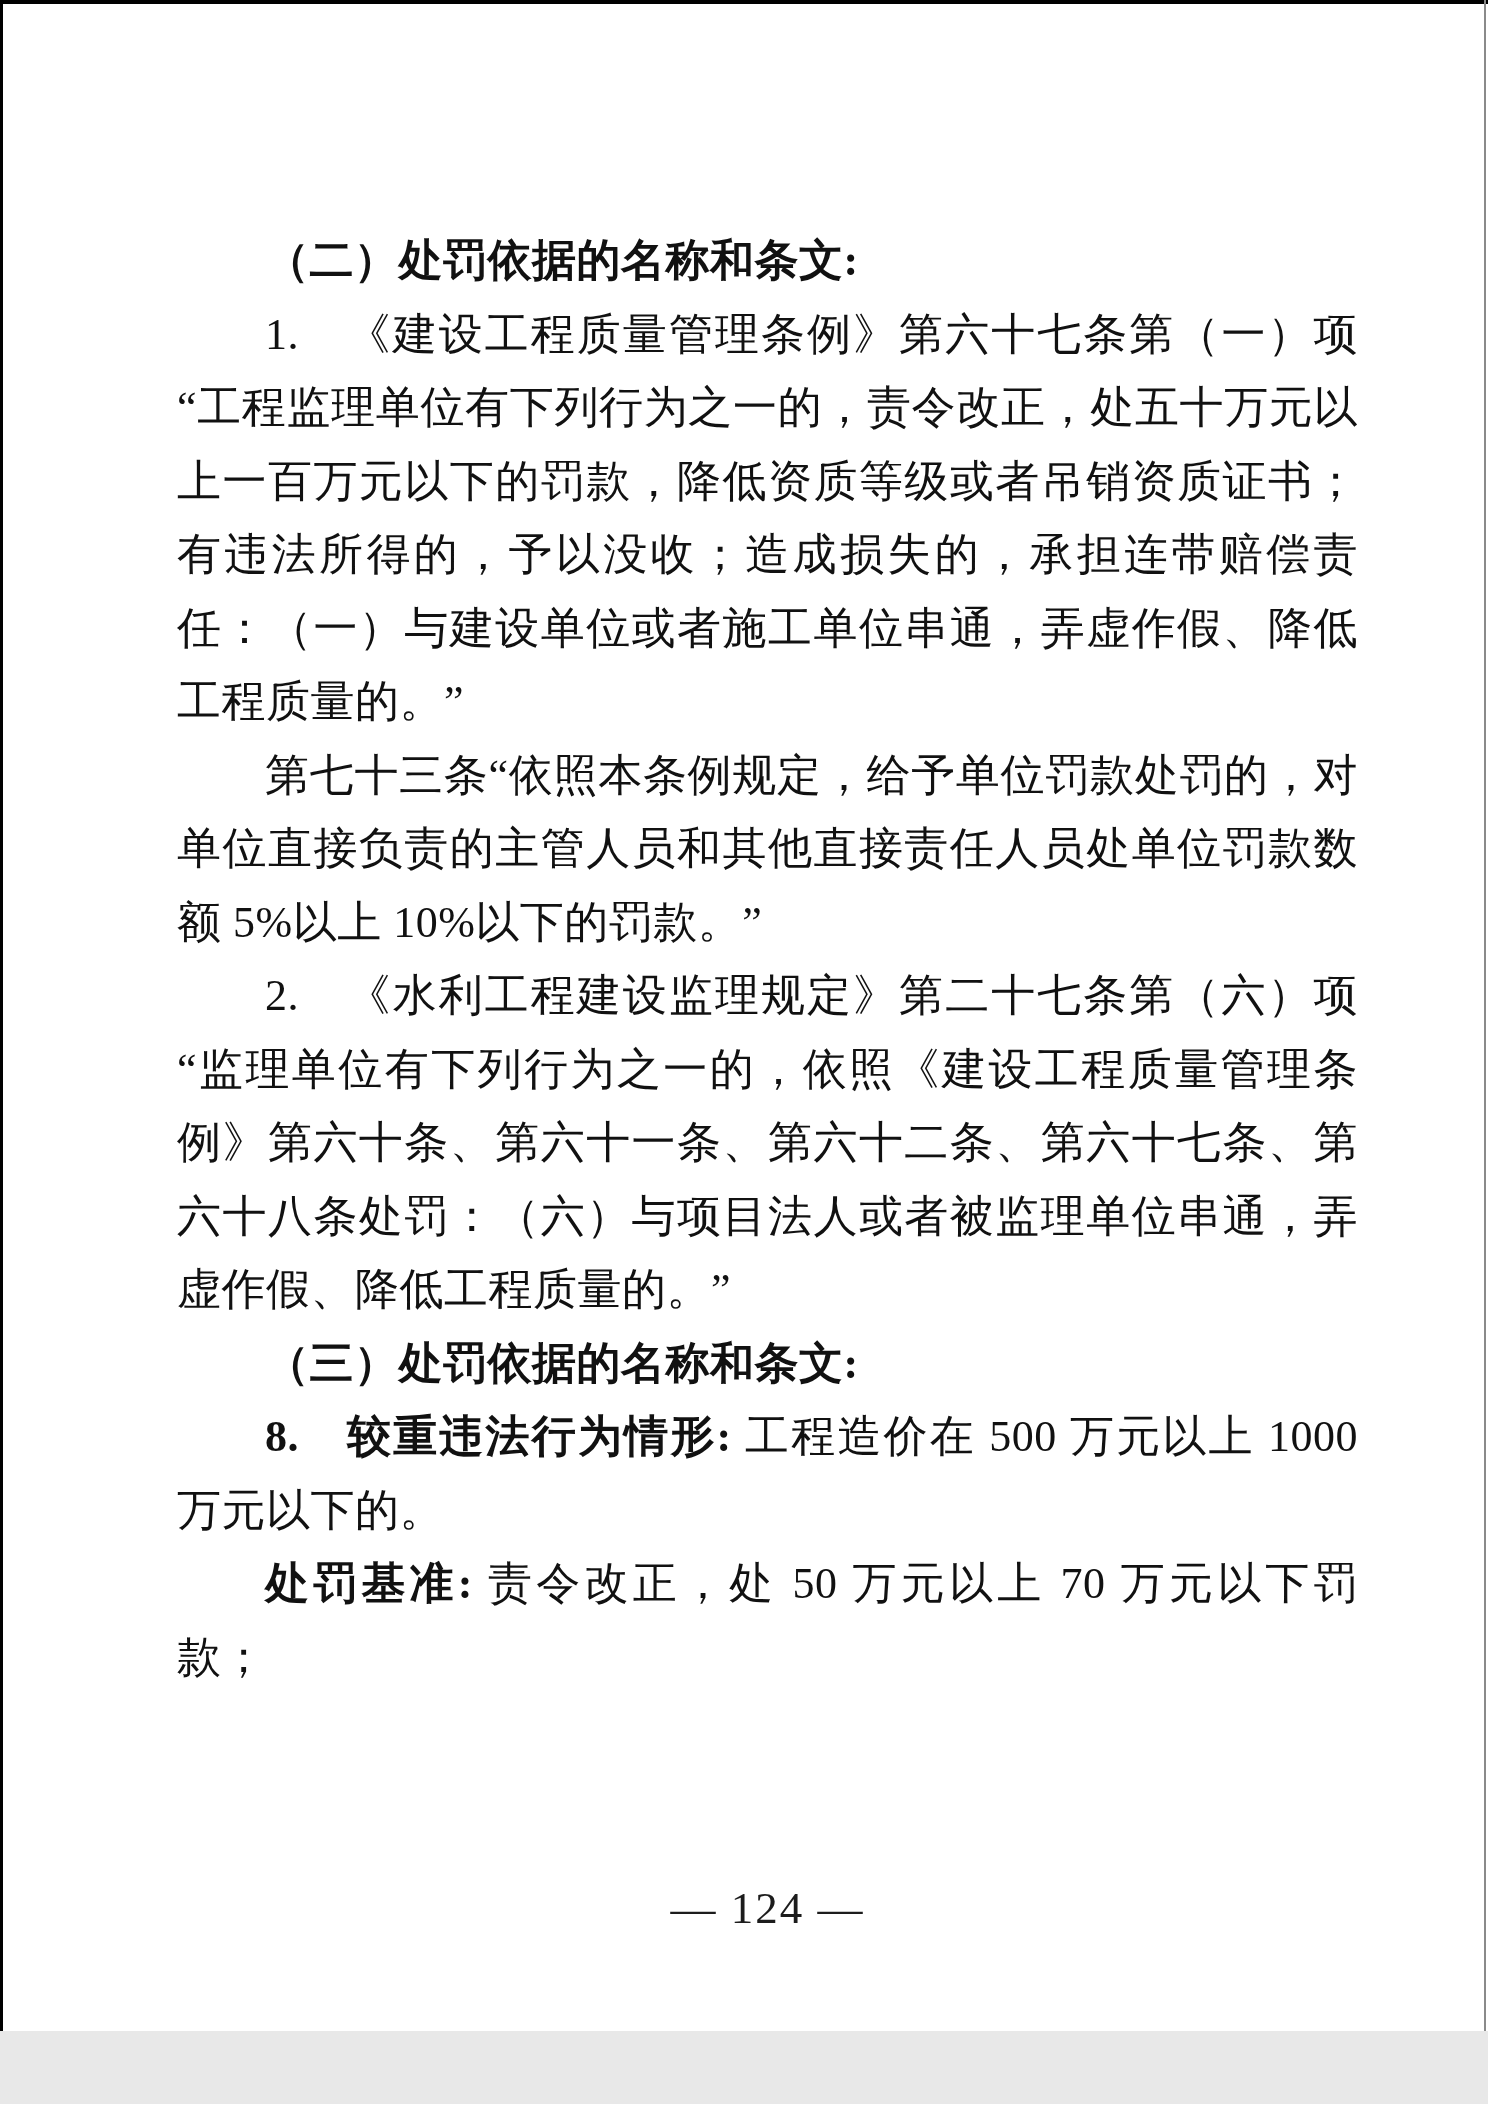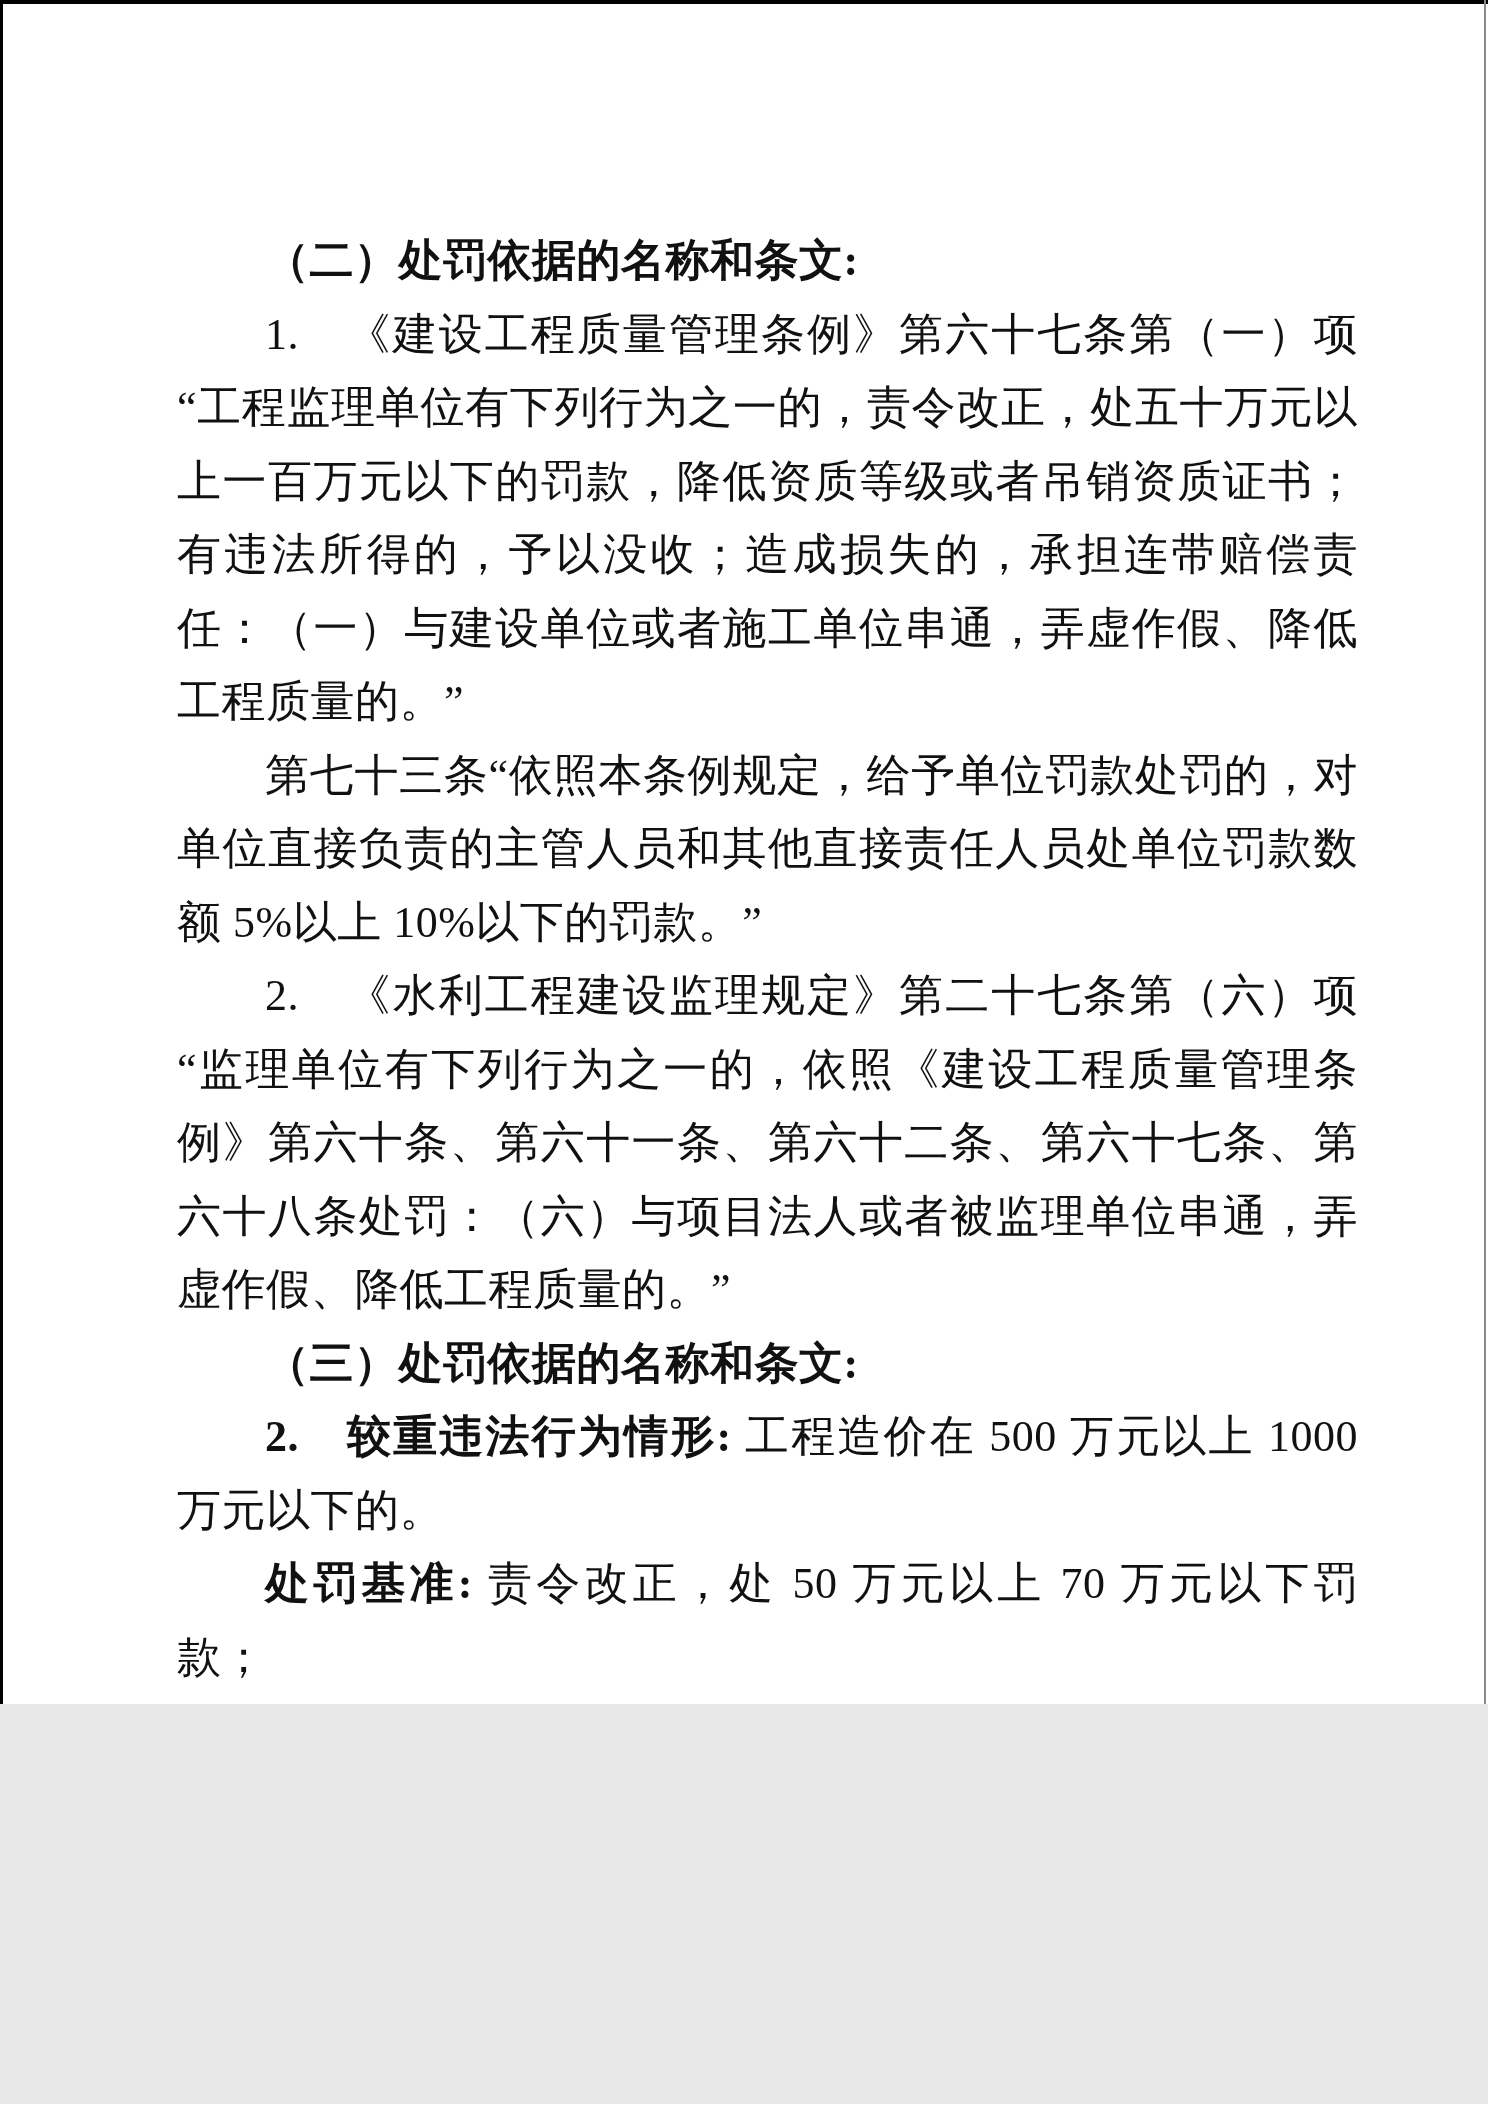--- a/index.html
+++ b/index.html
@@ -3,21 +3,21 @@
 <meta charset="utf-8">
 <style>
   html, body {
     margin: 0;
     padding: 0;
     background: #e8e8e8;
   }
   .page {
     position: relative;
     width: 1488px;
-    height: 1704px;
+    height: 2031px;
     background: #ffffff;
     overflow: hidden;
     font-family: "Liberation Serif", "DejaVu Serif", serif;
     color: #111111;
   }
   
   .edge-top {
     position: absolute; left: 0; top: 0;
     width: 1488px; height: 4px; background: #000;
   }
@@ -75,21 +75,21 @@
     <p class="para">
       <span>第七十三条“依照本条例规定，给予单位罚款处罚的，对单位直接负责的主管人员和其他直接责任人员处单位罚款数额 5%以上 10%以下的罚款。”</span>
     </p>
     <p class="para">
       <span>2.　《水利工程建设监理规定》第二十七条第（六）项“监理单位有下列行为之一的，依照《建设工程质量管理条例》第六十条、第六十一条、第六十二条、第六十七条、第六十八条处罚：（六）与项目法人或者被监理单位串通，弄虚作假、降低工程质量的。”</span>
     </p>
     <p class="para bold">
       <span>（三）处罚依据的名称和条文:</span>
     </p>
     <p class="para">
-      <span class="lead">2.　较重违法行为情形:</span><span> 工程造价在 500 万元以上 1000 万元以下的。</span>
+      <span class="lead">8.　较重违法行为情形:</span><span> 工程造价在 500 万元以上 1000 万元以下的。</span>
     </p>
     <p class="para">
       <span class="lead">处罚基准:</span><span> 责令改正，处 50 万元以上 70 万元以下罚款；</span>
     </p>
   </div>
 
   <div class="footer">— 124 —</div>
 </div>
 
 </body></html>

